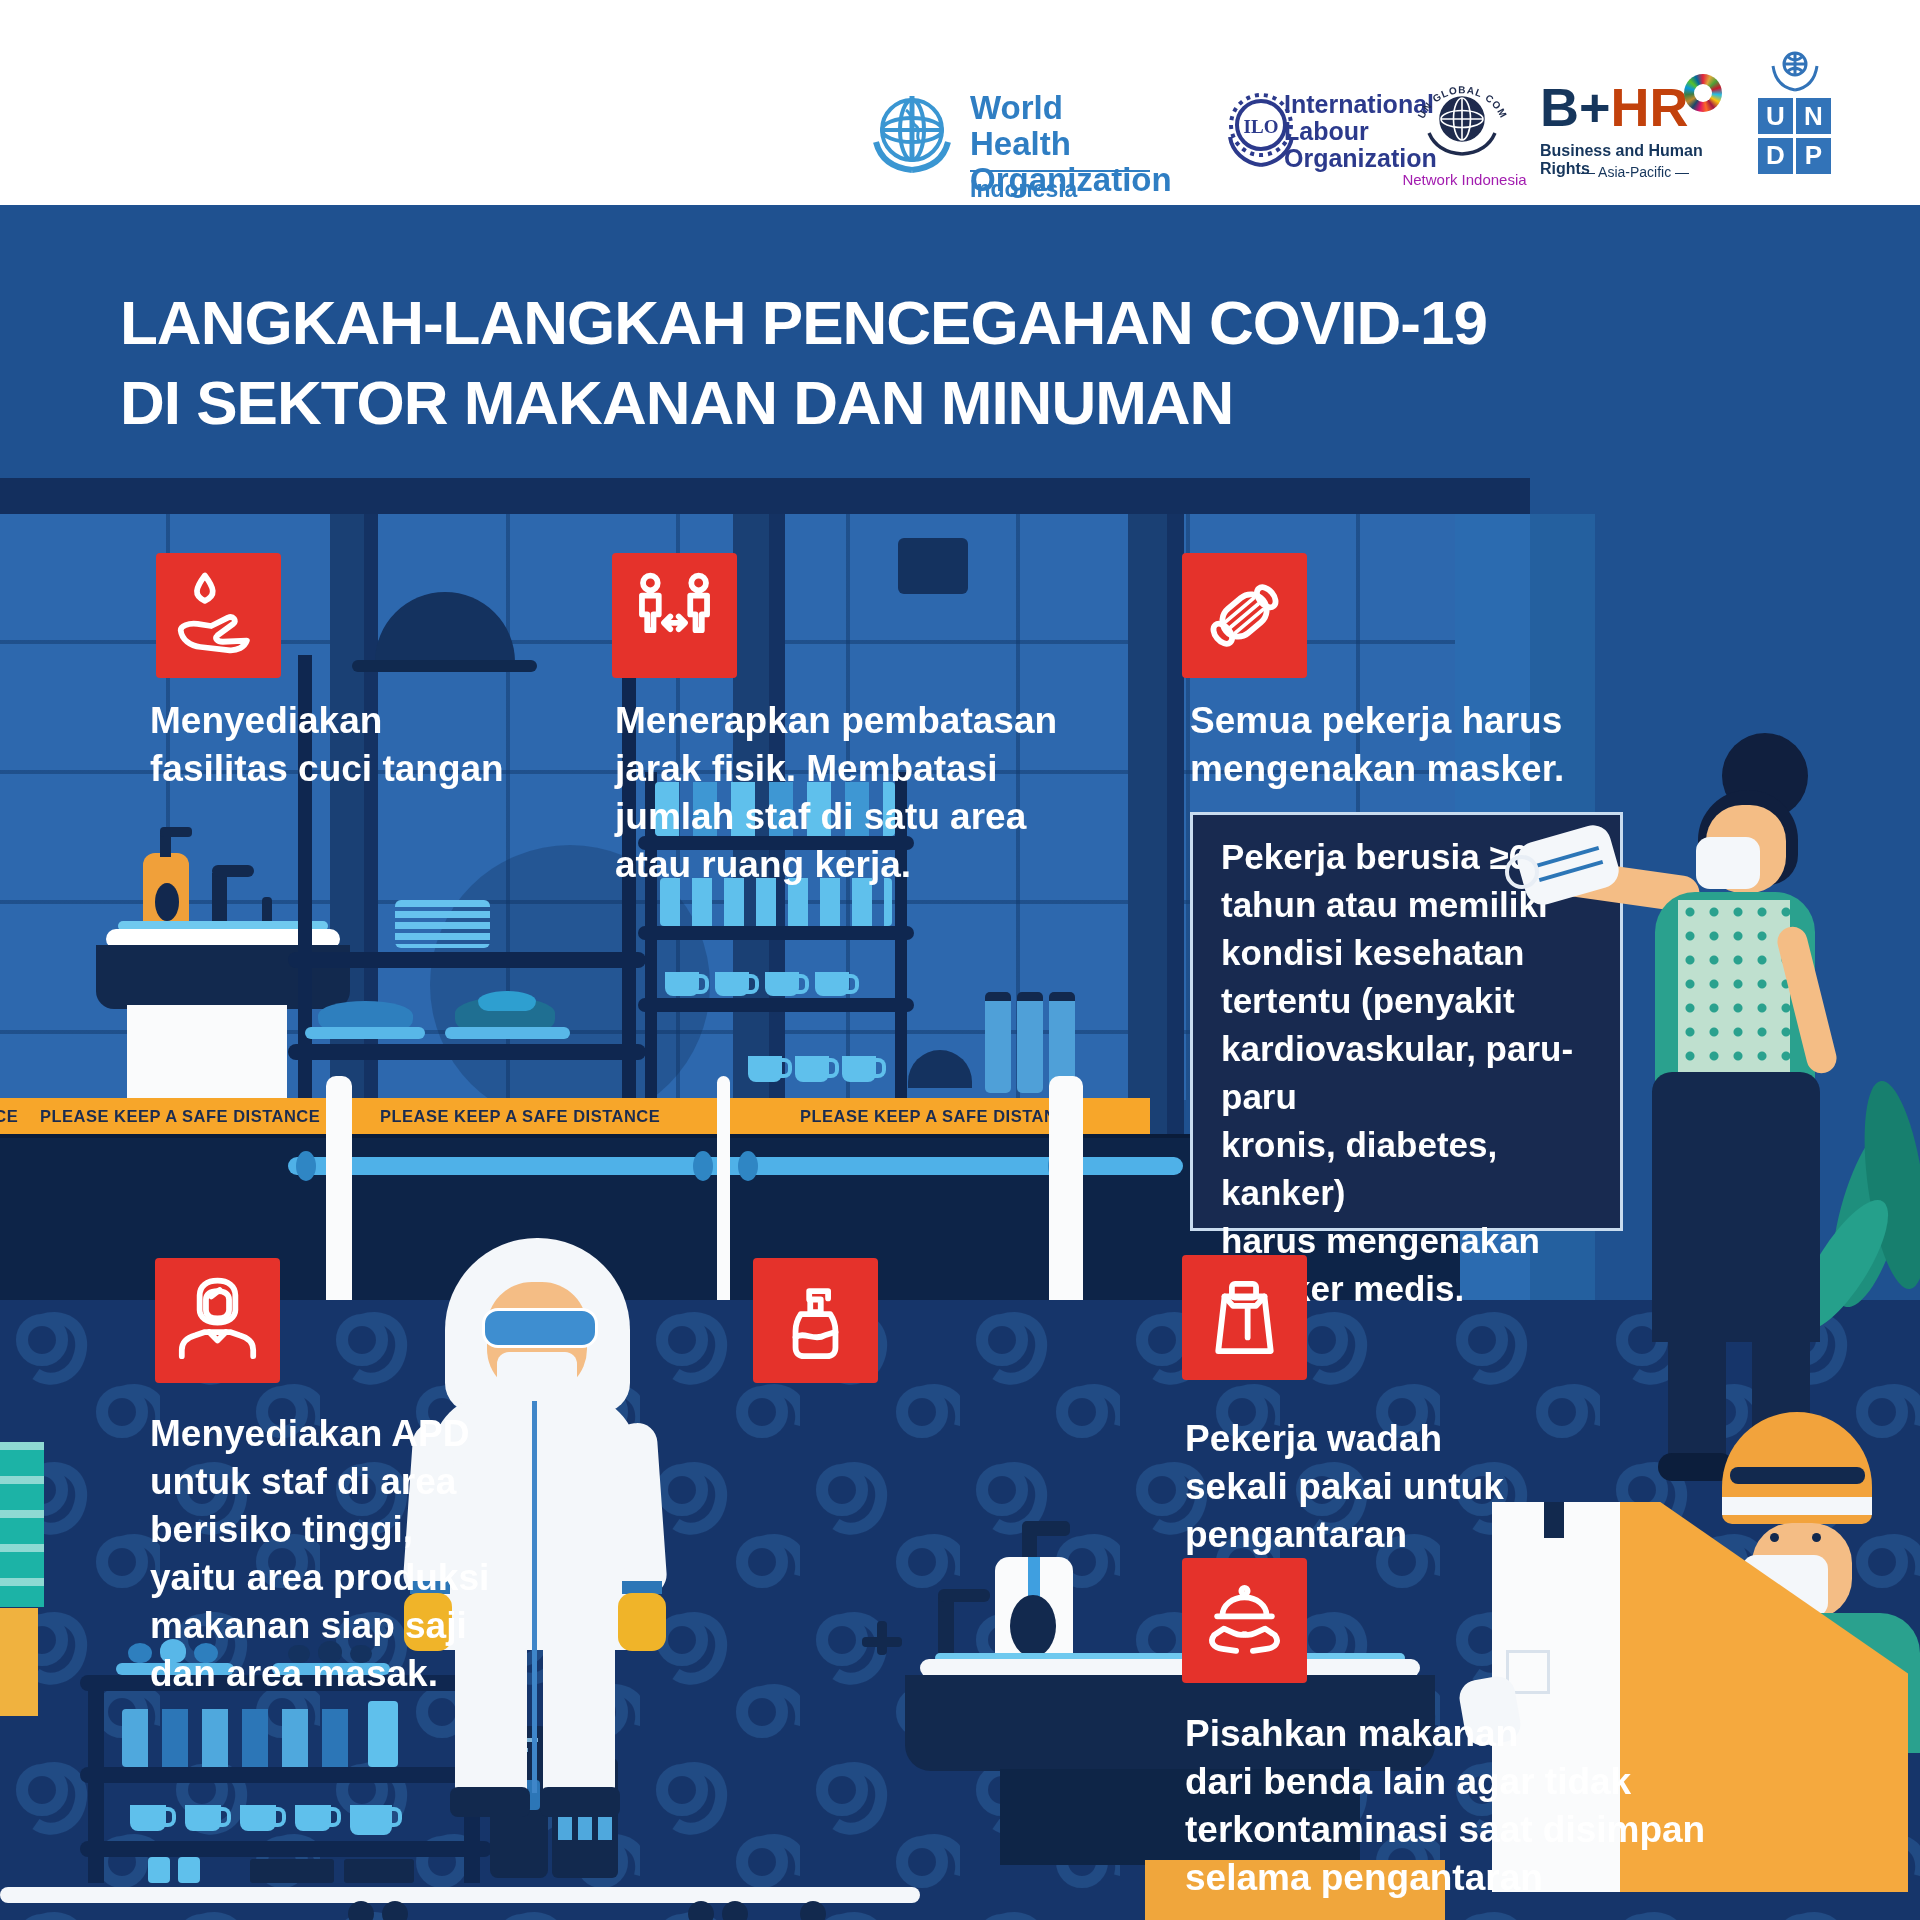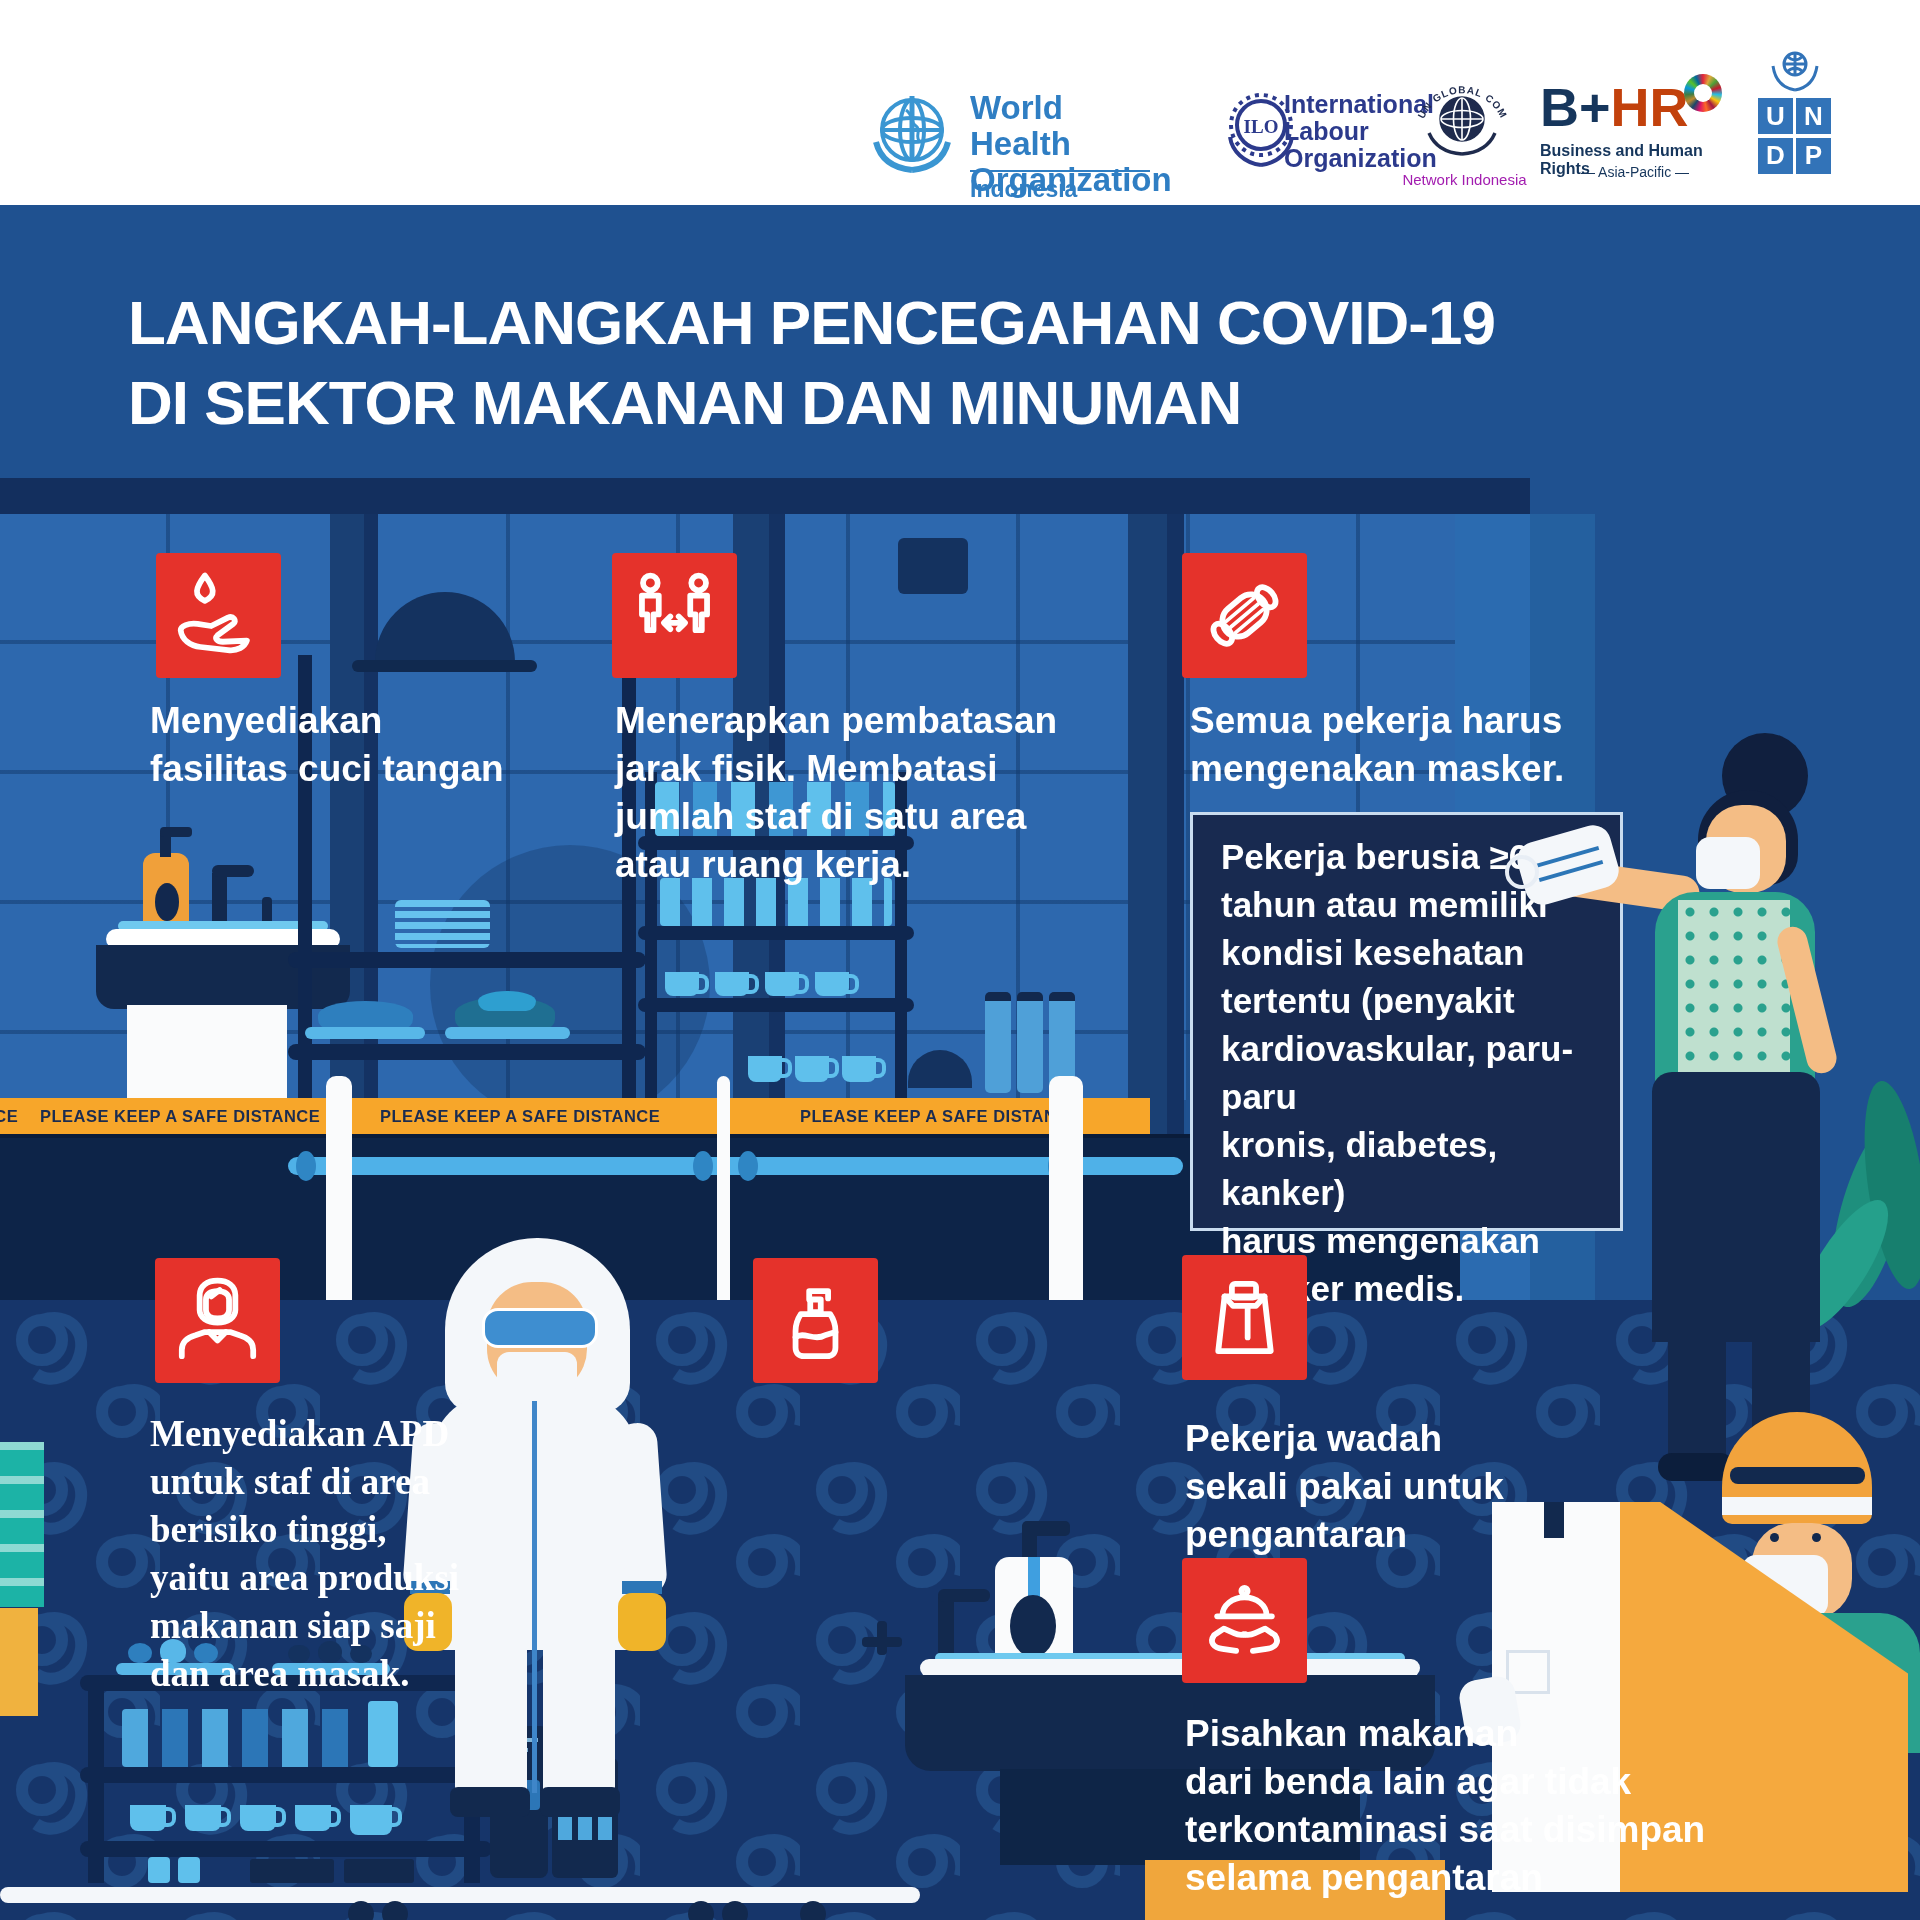--- a/index.html
+++ b/index.html
@@ -332,21 +332,21 @@
   <div class="abs navy" style="left:1812px;top:1328px;width:9px;height:9px;border-radius:50%;"></div>
   <div class="abs" style="left:1680px;top:1408px;width:240px;height:140px;background:#2AA18E;border-radius:40px 40px 0 0;"></div>
   <div class="abs" style="left:1782px;top:1408px;width:24px;height:28px;background:#F4F7FA;"></div>
   <div class="abs" style="left:1492px;top:1297px;width:128px;height:390px;background:#FAFBFC;"></div>
   <div class="abs navy" style="left:1544px;top:1297px;width:20px;height:36px;"></div>
   <div class="abs" style="left:1506px;top:1445px;width:38px;height:38px;border:3px solid #D9E2EC;"></div>
   <div class="abs" style="left:1620px;top:1297px;width:288px;height:390px;background:#F5A93E;
        clip-path:polygon(0 0,14% 0,100% 44%,100% 100%,0 100%);"></div>
   <div class="abs" style="left:1462px;top:1473px;width:56px;height:66px;background:#F4F7FA;border-radius:18px;transform:rotate(-10deg);"></div>
 
-  <div class="abs title" style="left:128px;top:78px;width:1400px;">LANGKAH-LANGKAH PENCEGAHAN COVID-19
+  <div class="abs title" style="left:120px;top:78px;width:1400px;">LANGKAH-LANGKAH PENCEGAHAN COVID-19
 DI SEKTOR MAKANAN DAN MINUMAN</div>
 
   <div class="abs tile" style="left:156px;top:348px;">
     <svg class="ico" width="105" height="105" viewBox="0 0 100 100">
       <path d="M37 12c-9 12-11 19 0 24c11-5 9-12 0-24z"></path>
       <path d="M14 64c1 9 9 15 19 16l26 3c9 1 16-3 18-9l-23 1c-5 0-8-3-5-6l15-11c4-3 0-8-5-6l-16 8-13-2c-9-1-16 2-16 6z"></path>
     </svg>
   </div>
   <div class="abs step-text" style="left:150px;top:492px;width:430px;">Menyediakan
 fasilitas cuci tangan</div>
@@ -380,21 +380,21 @@
 
   <div class="abs tile" style="left:155px;top:1053px;">
     <svg class="ico" width="105" height="105" viewBox="0 0 100 100">
       <path d="M33 40V26c0-9 7-14 17-14s17 5 17 14v14c0 7-7 12-17 12s-17-5-17-12z"></path>
       <path d="M39 30c0-5 4-8 11-8s11 3 11 8v10c0 5-4 8-11 8s-11-3-11-8z"></path>
       <path d="M44 27l8-6"></path>
       <path d="M16 84v-6c0-8 6-12 13-14l9-3h24l9 3c7 2 13 6 13 14v6"></path>
       <path d="M42 61l8 8 8-8"></path>
     </svg>
   </div>
-  <div class="abs step-text" style="left:150px;top:1205px;width:430px;font-family:Liberation Serif, serif;">Menyediakan APD
+  <div class="abs step-text" style="left:150px;top:1205px;width:430px;">Menyediakan APD
 untuk staf di area
 berisiko tinggi,
 yaitu area produksi
 makanan siap saji
 dan area masak.</div>
 
   <div class="abs tile" style="left:753px;top:1053px;">
     <svg class="ico" width="105" height="105" viewBox="0 0 100 100">
       <path d="M44 30v-8h18v6M62 22v7"></path>
       <rect x="45" y="30" width="10" height="12"></rect>

